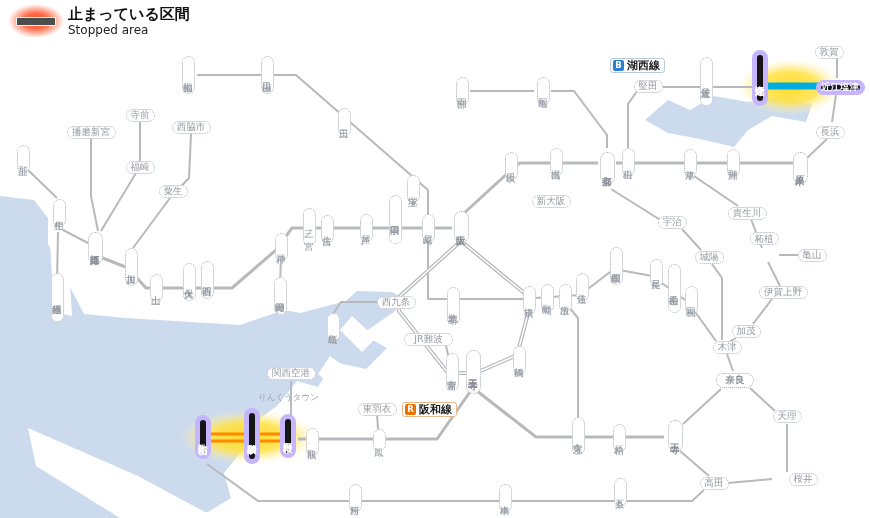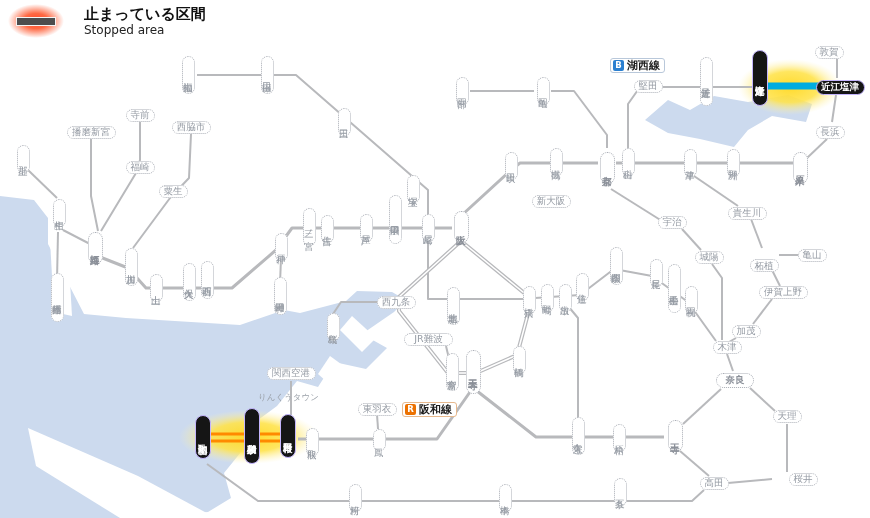--- a/index.html
+++ b/index.html
@@ -6,35 +6,35 @@
   #stage{position:relative;width:870px;height:518px;overflow:hidden;background:#fff;
          font-family:"DejaVu Sans",sans-serif;}
   #map-svg{position:absolute;left:0;top:0;z-index:1;}
   
   .st{position:absolute;background:#fff;border:1px dotted #a9adb5;color:#949aa3;
       display:flex;align-items:center;justify-content:center;box-sizing:border-box;
       z-index:5;line-height:1;font-family:"DejaVu Sans",sans-serif;}
   .st.v{writing-mode:vertical-rl;text-orientation:upright;border-radius:9px;font-size:9.5px;}
   .st.h{border-radius:8px;font-size:9.5px;white-space:nowrap;}
   .st.big{font-weight:bold;color:#8b9099;}
-  .st.black{background:#151515;border:1px solid #c4b5fd;color:#fff;font-weight:bold;z-index:6;}
+  .st.black{background:#151515;border:5px solid #c4b5fd;color:#fff;font-weight:bold;z-index:6;}
   
   .line-label{position:absolute;z-index:8;background:#fff;border-radius:3px;
       padding:1px 4px 1px 2px;font-size:11px;font-weight:bold;color:#1d1d1d;
       display:flex;align-items:center;gap:3px;line-height:1;}
   .line-label .badge{width:11px;height:11px;border-radius:2px;color:#fff;font-size:8.5px;
       font-weight:bold;display:flex;align-items:center;justify-content:center;}
   #kosei-label{left:610px;top:58px;border:1px solid #b9c8da;}
   #hanwa-label{left:402px;top:402px;border:1px solid #e7b98e;}
   
   .map-text{position:absolute;z-index:4;color:#9aa0a8;font-size:8.5px;white-space:nowrap;}
   #rinku-label{left:258px;top:392px;}
   
   #legend{position:absolute;left:8px;top:4px;z-index:10;display:flex;gap:56px;}
-  .legend-item{display:flex;align-items:center;gap:20px;}
+  .legend-item{display:flex;align-items:center;gap:4px;}
   .glow{width:56px;height:34px;border-radius:50%;display:flex;align-items:center;
         justify-content:center;flex:0 0 auto;}
   .glow.red{background:radial-gradient(closest-side,#ff4424 0%,#ff6a45 45%,rgba(255,106,69,0) 100%);}
   .glow.yellow{background:radial-gradient(closest-side,#ffd21e 0%,#ffe04d 45%,rgba(255,224,77,0) 100%);}
   .bar{width:38px;height:7px;background:#4d4d4d;border:1px solid #f4f4f4;}
   .legend-text{padding-top:1px;}
   .legend-ja{font-size:15px;font-weight:bold;color:#111;line-height:1.2;}
   .legend-ja .suffix{font-size:11px;font-weight:bold;}
   .legend-en{font-size:12px;color:#222;line-height:1.2;}
 </style>
@@ -175,21 +175,21 @@
       <div class="st v big" style="left: 599.5px; top: 152px; width: 15px; height: 32px;">京都</div>
       <div class="st v" style="left: 621.5px; top: 148px; width: 13px; height: 28px;">山科</div>
       <div class="st v" style="left: 683.5px; top: 149px; width: 13px; height: 28px;">草津</div>
       <div class="st v" style="left: 726.5px; top: 149px; width: 13px; height: 28px;">野洲</div>
       <div class="st v big" style="left: 792.5px; top: 152px; width: 15px; height: 32px;">米原</div>
       <div class="st h" style="left: 815.5px; top: 125.5px; width: 29px; height: 13px;">長浜</div>
       <div class="st h" style="left: 814.5px; top: 45.5px; width: 29px; height: 13px;">敦賀</div>
       <div class="st h" style="left: 633.5px; top: 79.5px; width: 29px; height: 13px; text-align: center;">堅田</div>
       <div class="st v" style="left: 699.5px; top: 56.5px; width: 13px; height: 49px;">近江舞子</div>
       <div class="st h" style="left: 727.5px; top: 206.5px; width: 39px; height: 13px;">貴生川</div>
-      <div class="st h" style="left: 749.5px; top: 232px; width: 29px; height: 13px; margin-top: 27px;">柘植</div>
+      <div class="st h" style="left: 749.5px; top: 232px; width: 29px; height: 13px;">柘植</div>
       <div class="st h" style="left: 797.5px; top: 248.5px; width: 29px; height: 13px;">亀山</div>
       <div class="st h" style="left: 758.5px; top: 285.5px; width: 49px; height: 13px;">伊賀上野</div>
       <div class="st h" style="left: 731.5px; top: 324.5px; width: 29px; height: 13px;">加茂</div>
       <div class="st h" style="left: 712.5px; top: 340.5px; width: 29px; height: 13px;">木津</div>
       <div class="st h" style="left: 657.5px; top: 215.5px; width: 29px; height: 13px;">宇治</div>
       <div class="st h" style="left: 694.5px; top: 250.5px; width: 29px; height: 13px;">城陽</div>
       <div class="st v" style="left: 609.5px; top: 246.75px; width: 13px; height: 38.5px;">四条畷</div>
       <div class="st v" style="left: 649.5px; top: 259px; width: 13px; height: 28px;">長尾</div>
       <div class="st v" style="left: 667.5px; top: 263.5px; width: 13px; height: 49px;">松井山手</div>
       <div class="st v" style="left: 684.5px; top: 286px; width: 13px; height: 28px;">祝園</div>

